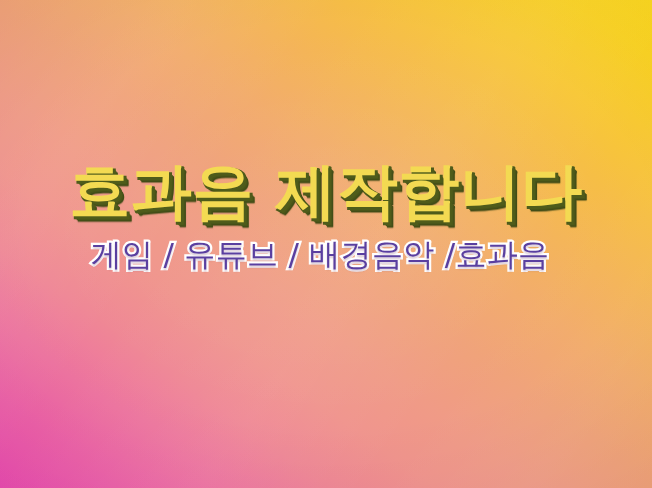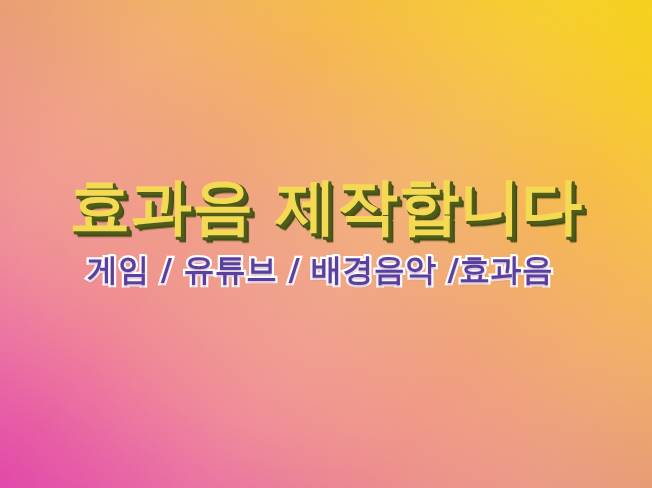--- a/index.html
+++ b/index.html
@@ -75,27 +75,27 @@
     color: #f3da52;
     white-space: nowrap;
     text-shadow:
        2px  2px 0 #4f5c1b,
        3px  3px 0 #4f5c1b,
        4px  4px 0 #49541a,
        5px  5px 0 #424d17,
        1px  3px 0 #4f5c1b,
        3px  1px 0 #4f5c1b,
        5px  6px 1px rgba(60,70,20,0.55);
-    margin: 15px;
+    margin: 0;
   }
 
   #subheadline {
     margin: 16px 12px 0 0;
     font-size: 31px;
-    font-weight: 700;
+    font-weight: 400;
     line-height: 1.05;
     letter-spacing: 0.3px;
     color: #5a3fa0;
     white-space: nowrap;
     -webkit-text-stroke: 4.5px #ffffff;
     paint-order: stroke fill;
     text-shadow:
       0 2px 2px rgba(120,70,110,0.30);
   }
 </style>

